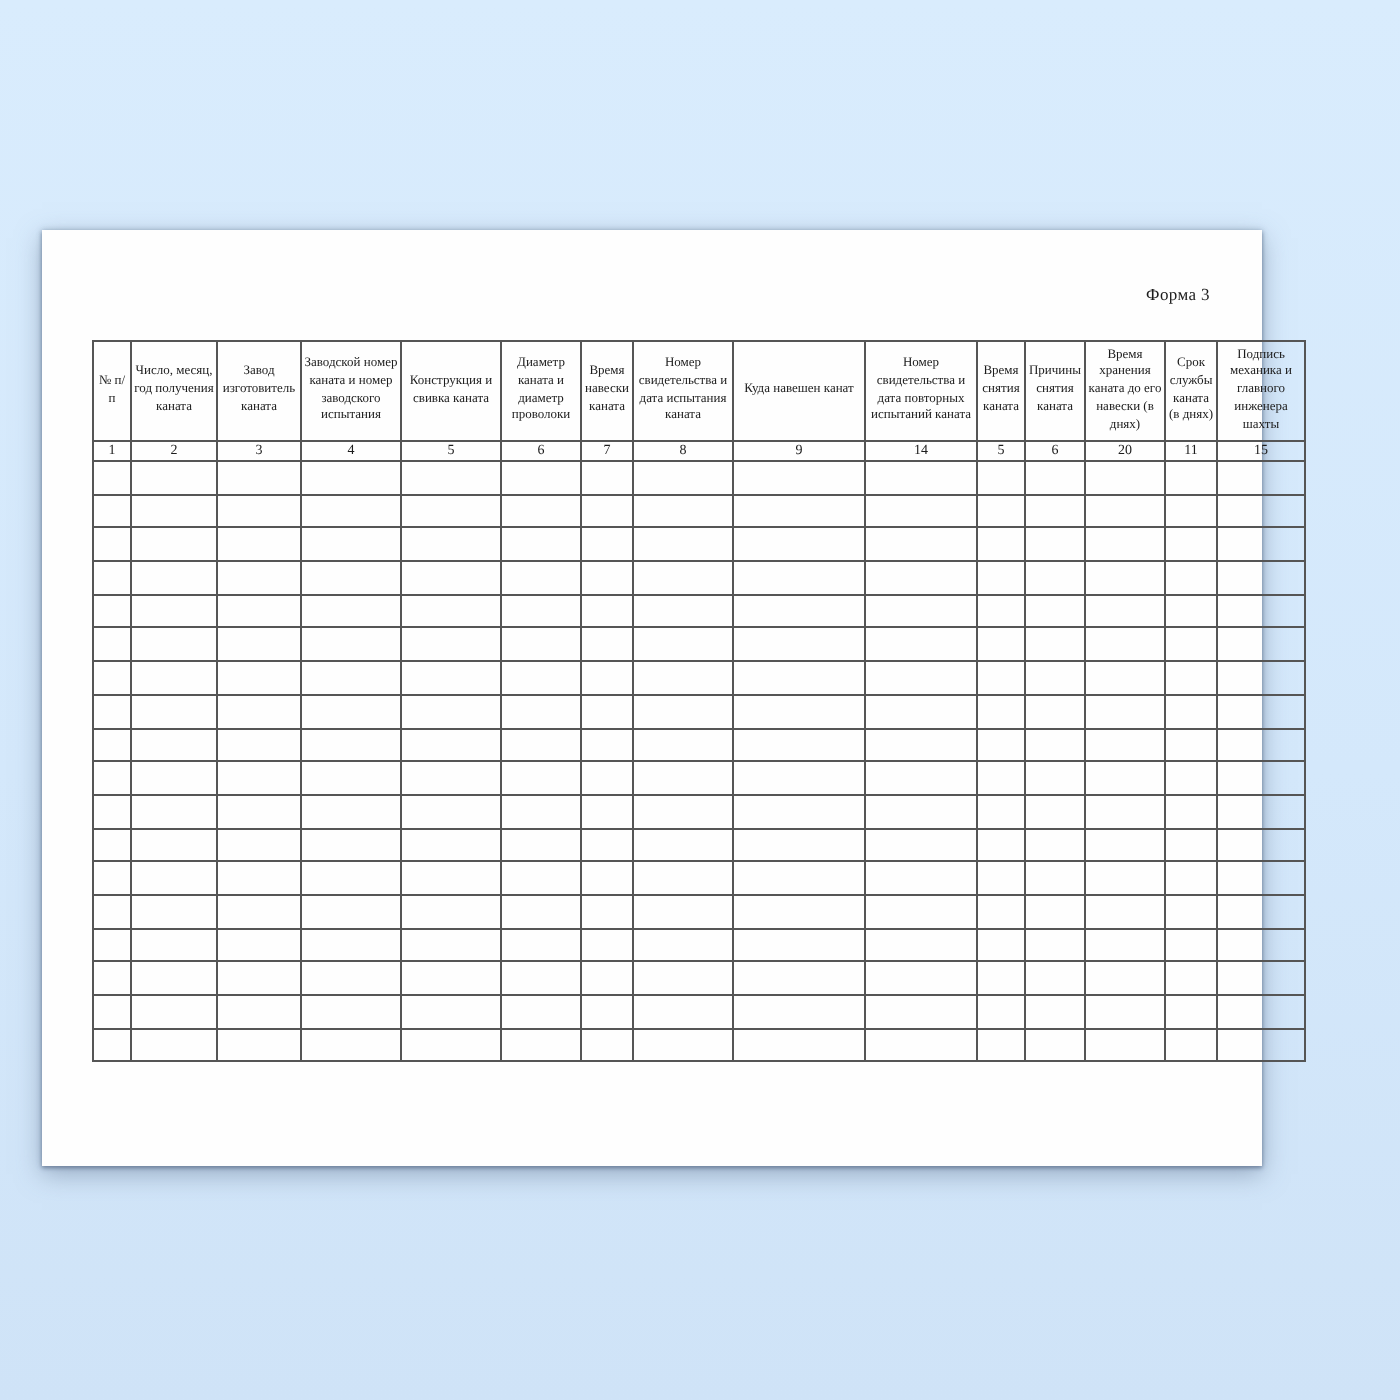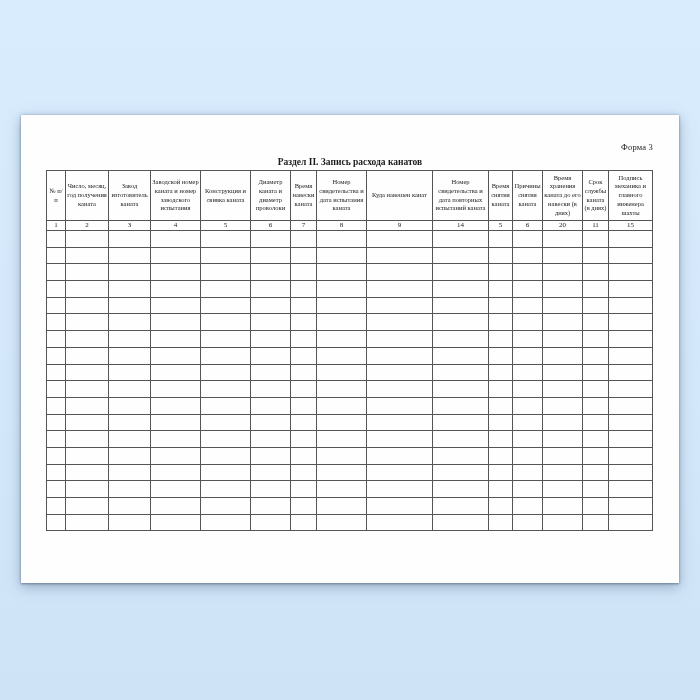--- a/index.html
+++ b/index.html
@@ -10,21 +10,21 @@
     position: relative;
     width: 700px; height: 700px;
     background: linear-gradient(180deg, var(--bg-top, #d9ecfd) 0%, var(--bg-mid, #d4e8fb) 55%, var(--bg-bottom, #cfe3f7) 100%);
     overflow: hidden;
     color: var(--ink, #1c1c1c);
   }
 
   .page {
     position: absolute;
     left: 21px; top: 115px;
-    width: 658px; height: 468px;
+    width: 610px; height: 468px;
     background: var(--paper, #fefefe);
     box-shadow:
       0 1px 2px rgba(96, 116, 144, 0.75),
       0 4px 12px rgba(96, 116, 144, 0.50),
       0 0 3px rgba(120, 140, 165, 0.45);
   }
 
   .form-label {
     position: absolute;
     top: 27px; right: 26px;
@@ -72,21 +72,20 @@
     padding: 0;
   }
   tbody td { height: 16.7px; }
 </style>
 </head>
 <body>
 
 <div class="scene">
   <div class="page">
     <div class="form-label">Форма 3</div>
-    <div class="title">Раздел II. Запись расхода канатов</div>
     <table class="form">
         <colgroup>
           <col style="width: 19px;">
           <col style="width: 43px;">
           <col style="width: 42px;">
           <col style="width: 50px;">
           <col style="width: 50px;">
           <col style="width: 40px;">
           <col style="width: 26px;">
           <col style="width: 50px;">

